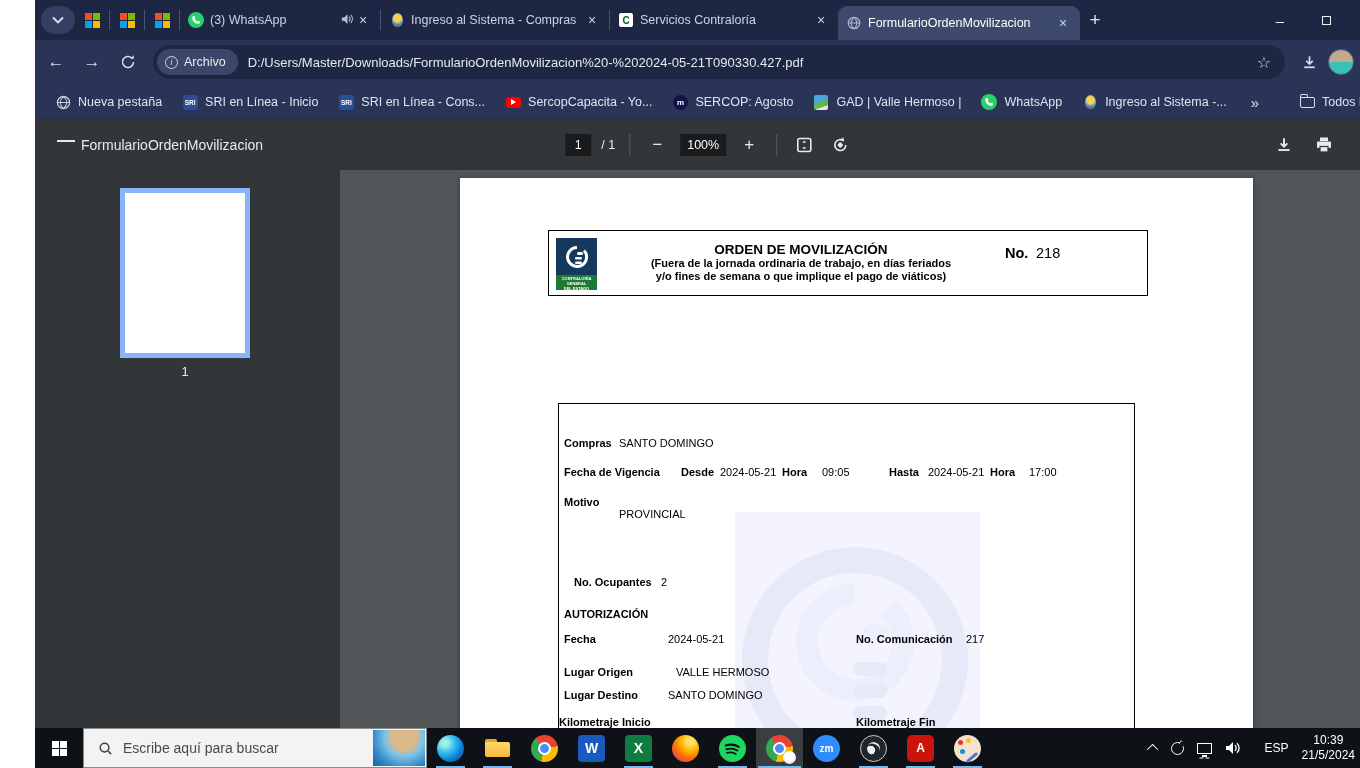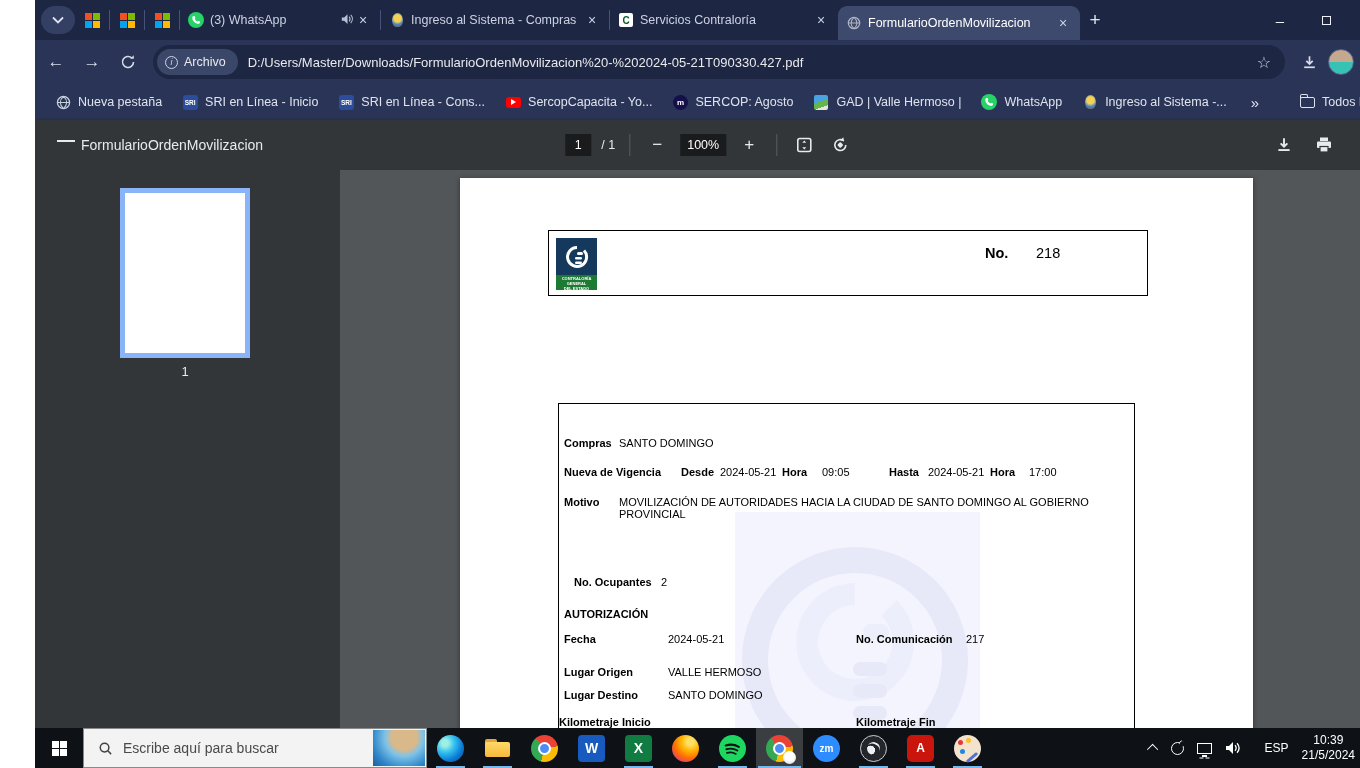--- a/index.html
+++ b/index.html
@@ -409,56 +409,60 @@
                   <rect x="11" y="13" width="7" height="2.6" rx="1.3" fill="#fff"></rect>
                   <rect x="11" y="17.5" width="7" height="2.6" rx="1.3" fill="#fff"></rect>
                 </svg>
             </div>
             <div class="cge-green">
               <div>CONTRALORÍA</div>
               <div>GENERAL</div>
               <div>DEL ESTADO</div>
             </div>
           </div>
-          <span class="lbl" style="left:436px;top:14px;font-size:14.5px">No.</span>
+          <div class="doc-titlewrap">
+            <div class="doc-title">ORDEN DE MOVILIZACIÓN</div>
+            <div class="doc-sub">(Fuera de la jornada ordinaria de trabajo, en días feriados</div>
+            <div class="doc-sub">y/o fines de semana o que implique el pago de viáticos)</div>
+          </div>
+          <span class="lbl" style="left:456px;top:14px;font-size:14.5px">No.</span>
           <span class="val" style="left:487px;top:14px;font-size:14.5px">218</span>
         </div>
 
 
         <div class="docbox s2box">
 
           <span class="lbl" style="left:5px;top:33px">Compras</span>
           <span class="val" style="left:60px;top:33px">SANTO DOMINGO</span>
 
-          <span class="lbl" style="left:5px;top:62px">Nueva de Vigencia</span>
+          <span class="lbl" style="left:5px;top:62px">Fecha de Vigencia</span>
           <span class="lbl" style="left:122px;top:62px">Desde</span>
           <span class="val" style="left:161px;top:62px">2024-05-21</span>
           <span class="lbl" style="left:223px;top:62px">Hora</span>
           <span class="val" style="left:263px;top:62px">09:05</span>
           <span class="lbl" style="left:330px;top:62px">Hasta</span>
           <span class="val" style="left:369px;top:62px">2024-05-21</span>
           <span class="lbl" style="left:431px;top:62px">Hora</span>
           <span class="val" style="left:470px;top:62px">17:00</span>
 
           <span class="lbl" style="left:5px;top:92px">Motivo</span>
-          <span class="val" style="left:60px;top:92px">MOVILIZACIÓN DE AUTORIDADES HACIA LA CIUDAD DE SANTO DOMINGO AL GOBIERNO</span>
           <span class="val" style="left:60px;top:104px">PROVINCIAL</span>
 
           <span class="lbl" style="left:15px;top:172px">No. Ocupantes</span>
           <span class="val" style="left:102px;top:172px">2</span>
 
           <span class="lbl" style="left:5px;top:204px">AUTORIZACIÓN</span>
 
           <span class="lbl" style="left:5px;top:229px">Fecha</span>
           <span class="val" style="left:109px;top:229px">2024-05-21</span>
           <span class="lbl" style="left:297px;top:229px">No. Comunicación</span>
           <span class="val" style="left:407px;top:229px">217</span>
 
           <span class="lbl" style="left:5px;top:262px">Lugar Origen</span>
-          <span class="val" style="left:109px;top:262px">VALLE HERMOSO</span>
+          <span class="val" style="left:117px;top:262px">VALLE HERMOSO</span>
 
           <span class="lbl" style="left:5px;top:285px">Lugar Destino</span>
           <span class="val" style="left:109px;top:285px">SANTO DOMINGO</span>
 
           <span class="lbl" style="left:0;top:312px">Kilometraje Inicio</span>
           <span class="lbl" style="left:297px;top:312px">Kilometraje Fin</span>
         </div>
       </div>
     </div>
 

